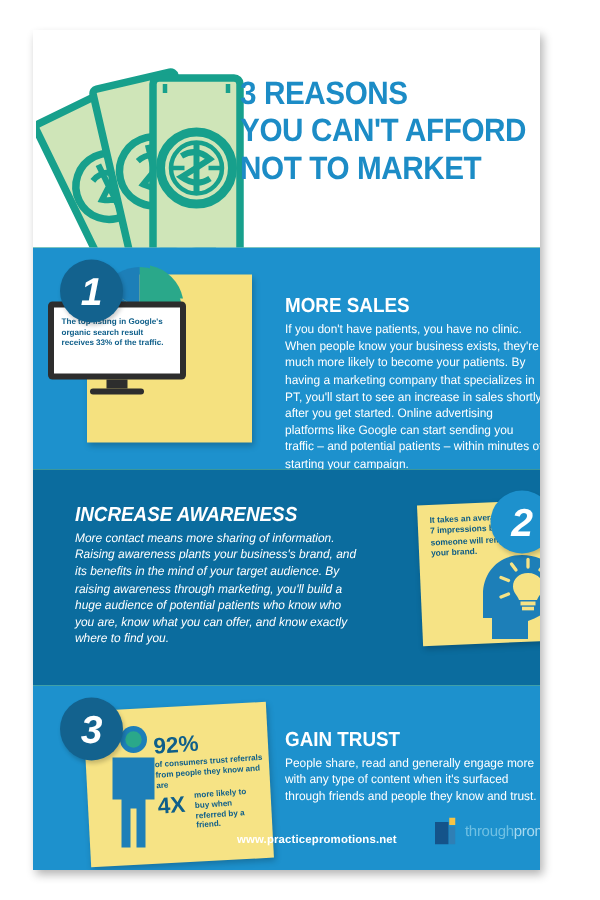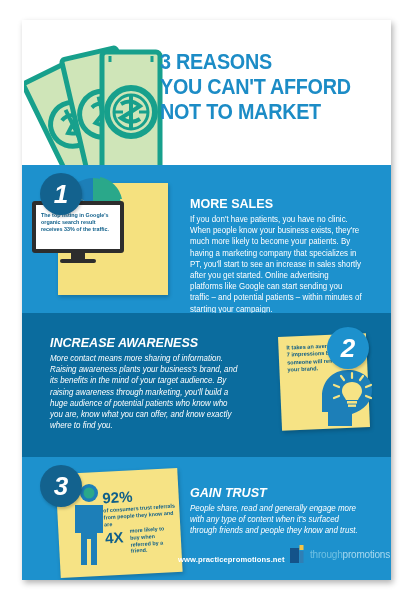--- a/index.html
+++ b/index.html
@@ -19,21 +19,21 @@
     width: 400px;
     height: 600px;
     background: #ffffff;
     box-sizing: border-box;
   }
 
   .card {
     position: absolute;
     left: 22px;
     top: 20px;
-    width: 369px;
+    width: 338px;
     height: 560px;
     background: #bef264;
     box-shadow: 2px 3px 6px rgba(0,0,0,0.30);
     overflow: hidden;
   }
 
   
   .header {
     position: relative;
     height: 145px;
@@ -105,21 +105,20 @@
     left: 28px;
     top: 22px;
     width: 198px;
     font-style: italic;
   }
   .text-right-3 {
     position: absolute;
     left: 168px;
     top: 28px;
     width: 176px;
-    font-style: italic;
   }
 
   
   .badge {
     position: absolute;
     width: 42px;
     height: 42px;
     border-radius: 50%;
     background: #13628e;
     color: #ffffff;
@@ -276,21 +275,21 @@
   .stat-cont {
     font-size: 5.4px;
     line-height: 6.8px;
     font-weight: bold;
     color: #0f5f8a;
   }
 
   
   .footer-url {
     position: absolute;
-    left: 156px;
+    left: 136px;
     top: 98px;
     font-size: 7.6px;
     font-weight: bold;
     color: #ffffff;
     letter-spacing: 0.1px;
   }
   .logo {
     position: absolute;
     left: 268px;
     top: 88px;

